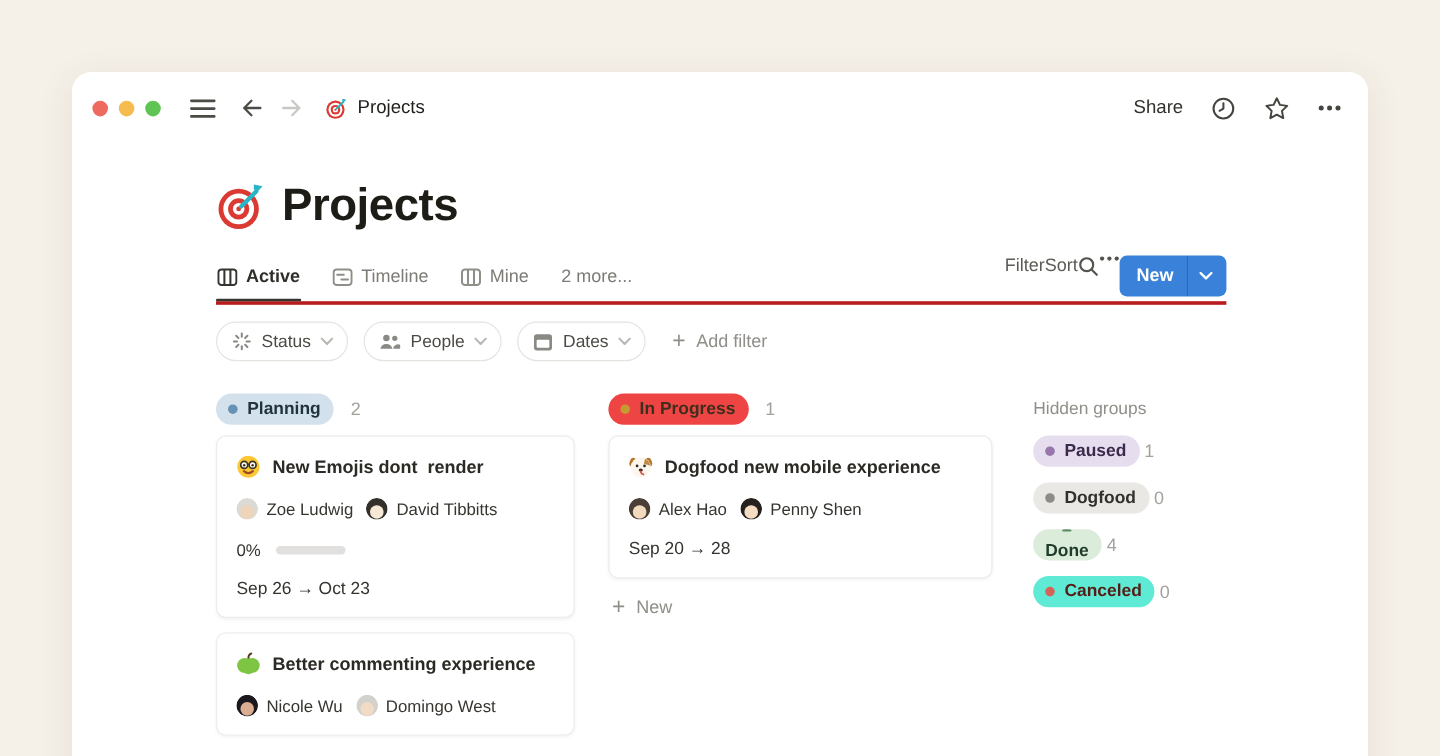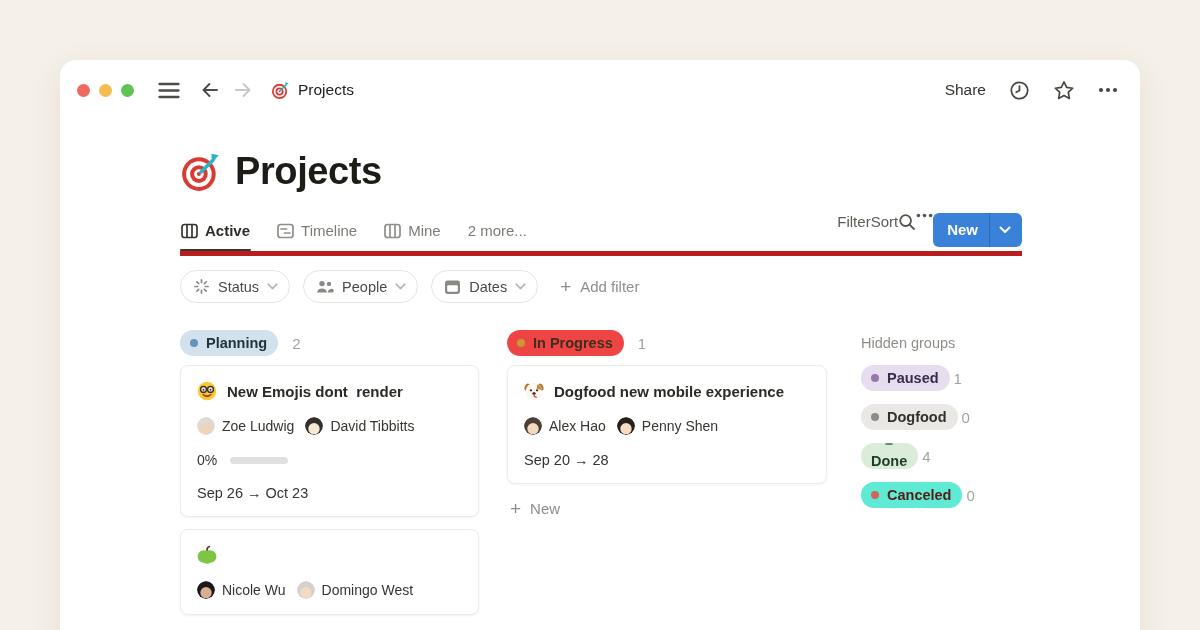--- a/index.html
+++ b/index.html
@@ -27,21 +27,21 @@
   .navs { display:flex; gap:13px; margin-right:18px; }
   .doc { display:flex; align-items:center; gap:8px; }
   .doc-title { font-size:15.5px; color:#22211d; }
   .tb-right { margin-left:auto; display:flex; align-items:center; gap:23px; }
   .share { font-size:15.5px; color:#32312c; }
   
   .content { padding:0 118px 0 120px; }
   .page-head { display:flex; align-items:center; gap:13px; margin-top:42px; }
   .page-head h1 { font-size:38px; font-weight:700; color:#1d1c17; letter-spacing:-.4px; }
   
-  .tabs-row { display:flex; align-items:center; margin-top:20px; border-bottom:5px solid #b91c1c; }
+  .tabs-row { display:flex; align-items:center; margin-top:20px; border-bottom:3px solid #b91c1c; }
   .tabs { display:flex; gap:25px; }
   .tab { display:flex; align-items:center; gap:7px; padding:8px 1px 11px; font-size:15px; color:#7d7b75; position:relative; cursor:default; }
   .tab svg { color:#8f8e88; }
   .tab.active { color:#2f2e29; font-weight:700; }
   .tab.active svg { color:#37352f; }
   .tab.active::after { content:""; position:absolute; left:0; right:0; bottom:-1px; height:2.5px; background:#37352f; border-radius:2px; }
   .view-controls { margin-left:auto; display:flex; align-items:flex-start; }
   .vc-label { font-size:15px; color:#5d5b55; }
   .vc-icon { color:#55534d; display:flex; }
   .new-btn { display:flex; align-items:center; height:34px; border-radius:6px; overflow:hidden; color:#fff; margin-bottom:4px; }
@@ -325,20 +325,21 @@
         </div>
 
         <div class="card">
           <div class="card-title">
             <svg width="20" height="20" viewBox="0 0 20 20">
               <circle cx="6.8" cy="11.5" r="6.2" fill="#7ec544"></circle>
                 <circle cx="13.2" cy="11.5" r="6.2" fill="#7ec544"></circle>
               <circle cx="10" cy="12.2" r="6.6" fill="#7ec544"></circle>
               <path d="M10 5.2 q0 -2.8 2.4 -3.6" stroke="#5c3d20" stroke-width="1.6" fill="none" stroke-linecap="round"></path>
             </svg>
+            <span class="ttl">Better commenting experience</span>
           </div>
           <div class="card-people">
             <span class="person">
               <svg class="avatar" viewBox="0 0 20 20">
                   <circle cx="10" cy="10" r="10" fill="#1c1820"></circle>
                   <circle cx="10" cy="13" r="6.3" fill="#d9ae91"></circle>
                 </svg>
               <span>Nicole Wu</span>
             </span>
             <span class="person">

